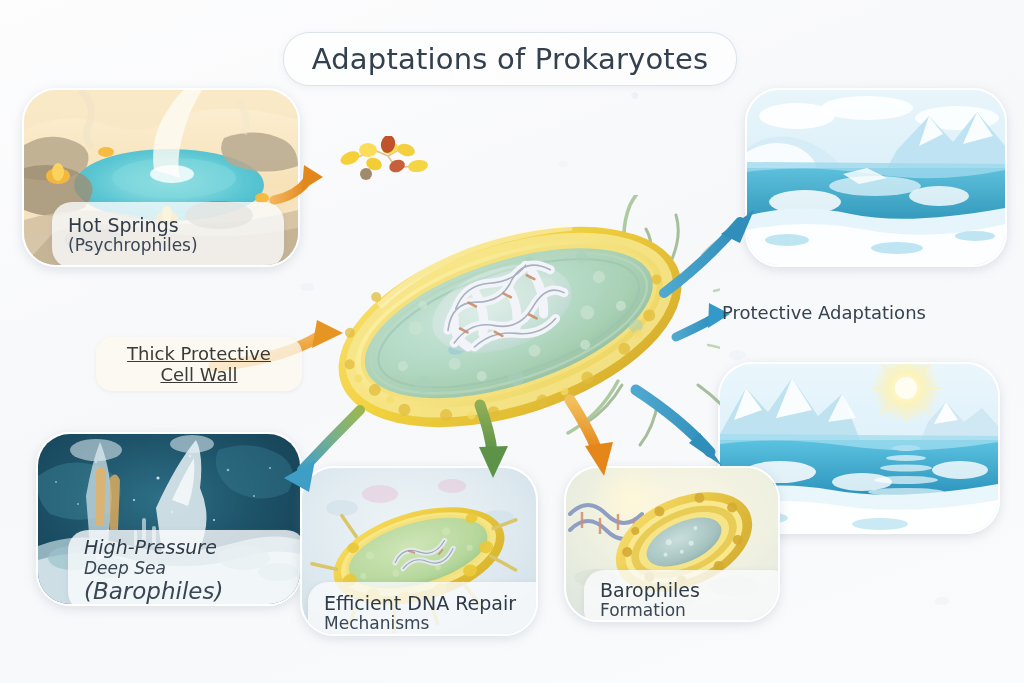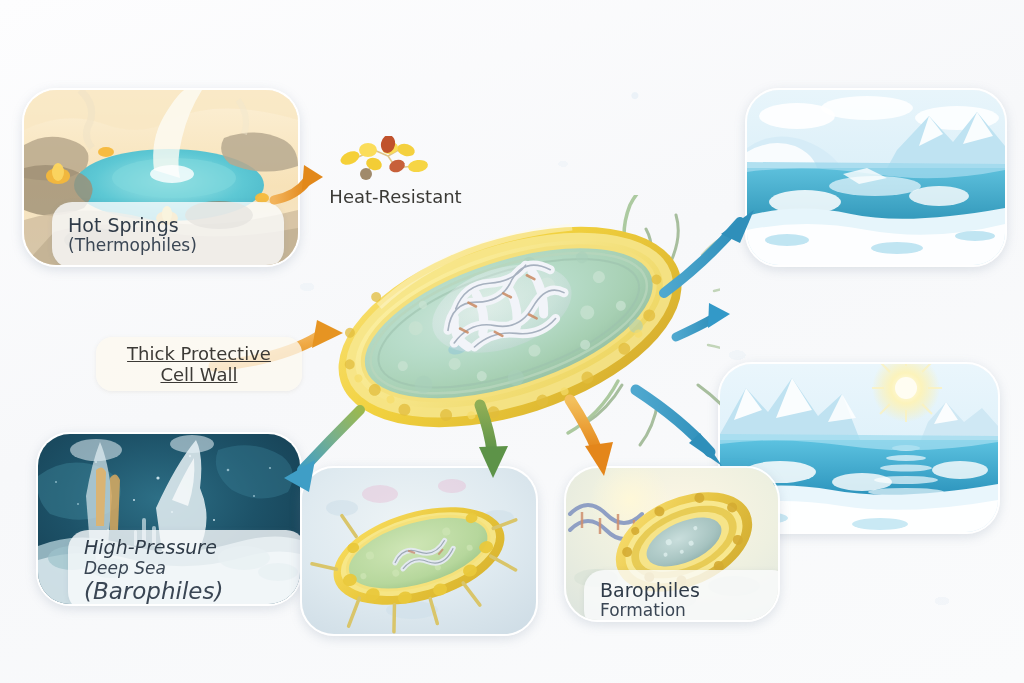--- a/index.html
+++ b/index.html
@@ -75,20 +75,23 @@
   #lbl-protective{left:722px;top:302px;width:210px;font-size:18px;color:#35424f;text-align:left;}
 
   svg.overlay{position:absolute;inset:0;width:1024px;height:683px;pointer-events:none;}
 </style>
 </head>
 <body>
 
 <div id="stage">
   <div id="speckle"></div>
 
+  <div id="title-plaque">
+    <span id="title-text">Adaptations of Prokaryotes</span>
+  </div>
 
   <div class="panel" style="left:22px;top:88px;width:274px;height:175px;">
     <div class="art">
       <svg viewBox="0 0 274 175" width="274" height="175" preserveAspectRatio="none">
         <defs>
           <linearGradient id="hsSky" x1="0" y1="0" x2="0" y2="1">
             <stop offset="0%" stop-color="#fcf0d6"></stop>
               <stop offset="55%" stop-color="#f7e2b8"></stop>
             <stop offset="100%" stop-color="#f3e6cf"></stop>
           </linearGradient>
@@ -118,21 +121,21 @@
             <ellipse cx="143" cy="124" rx="5" ry="8" fill="#ffd75e"></ellipse>
           <ellipse cx="82" cy="62" rx="8" ry="5"></ellipse>
           <ellipse cx="238" cy="108" rx="7" ry="5"></ellipse>
         </g>
         <path d="M56,0 Q72,14 66,32 Q58,46 68,58" stroke="#efe2c6" stroke-width="7" fill="none" opacity=".55"></path>
         <path d="M214,10 Q226,26 220,44" stroke="#f2e7cd" stroke-width="6" fill="none" opacity=".5"></path>
       </svg>
     </div>
     <div class="chip" style="left:28px;top:112px;width:200px;height:56px;">
       <span class="l1">Hot Springs</span>
-      <span class="l2">(Thermophiles)</span>
+      <span class="l2">(Psychrophiles)</span>
     </div>
   </div>
 
   <div class="panel" style="left:745px;top:88px;width:258px;height:175px;">
     <div class="art">
       <svg viewBox="0 0 258 175" width="258" height="175" preserveAspectRatio="none">
         <defs>
           <linearGradient id="glSky" x1="0" y1="0" x2="0" y2="1">
             <stop offset="0%" stop-color="#e8f5fb"></stop>
               <stop offset="100%" stop-color="#cfeaf6"></stop>
@@ -356,20 +359,24 @@
             <line x1="116" y1="132" x2="116" y2="158"></line>
               <line x1="152" y1="126" x2="162" y2="152"></line>
             <line x1="186" y1="108" x2="206" y2="128"></line>
               <line x1="196" y1="82" x2="220" y2="80"></line>
             <line x1="34" y1="78" x2="12" y2="66"></line>
               <line x1="62" y1="52" x2="54" y2="28"></line>
           </g>
         </g>
       </svg>
     </div>
+    <div class="chip" style="left:6px;top:114px;width:222px;height:52px;">
+      <span class="l1">Efficient DNA Repair</span>
+      <span class="l2">Mechanisms</span>
+    </div>
   </div>
 
   <div class="panel" style="left:564px;top:466px;width:212px;height:152px;">
     <div class="art">
       <svg viewBox="0 0 212 152" width="212" height="152" preserveAspectRatio="none">
         <defs>
           <radialGradient id="esBg" cx="55%" cy="30%" r="80%">
             <stop offset="0%" stop-color="#fdf6e4"></stop>
               <stop offset="55%" stop-color="#eef0e0"></stop>
             <stop offset="100%" stop-color="#dfe6de"></stop>
@@ -661,22 +668,24 @@
       <path d="M479,447 L493,478 L508,446 Z" fill="#5d9348"></path>
     </g>
 
     <g>
       <path d="M570,400 Q588,428 597,450" stroke="url(#argOrangeDown)" stroke-width="11" fill="none" stroke-linecap="round"></path>
       <path d="M585,446 L604,476 L613,442 Z" fill="#e4861a"></path>
     </g>
   </svg>
 
   <div class="flabel" id="lbl-enzymes">
-    <div>Heat-Resistant</div>
   </div>
 
   <div class="flabel" id="lbl-wall">
     <div>Thick Protective</div>
     <div>Cell Wall</div>
   </div>
 
+  <div class="flabel" id="lbl-protective">
+    <div>Protective Adaptations</div>
+  </div>
 
 </div>
 
 </body></html>

